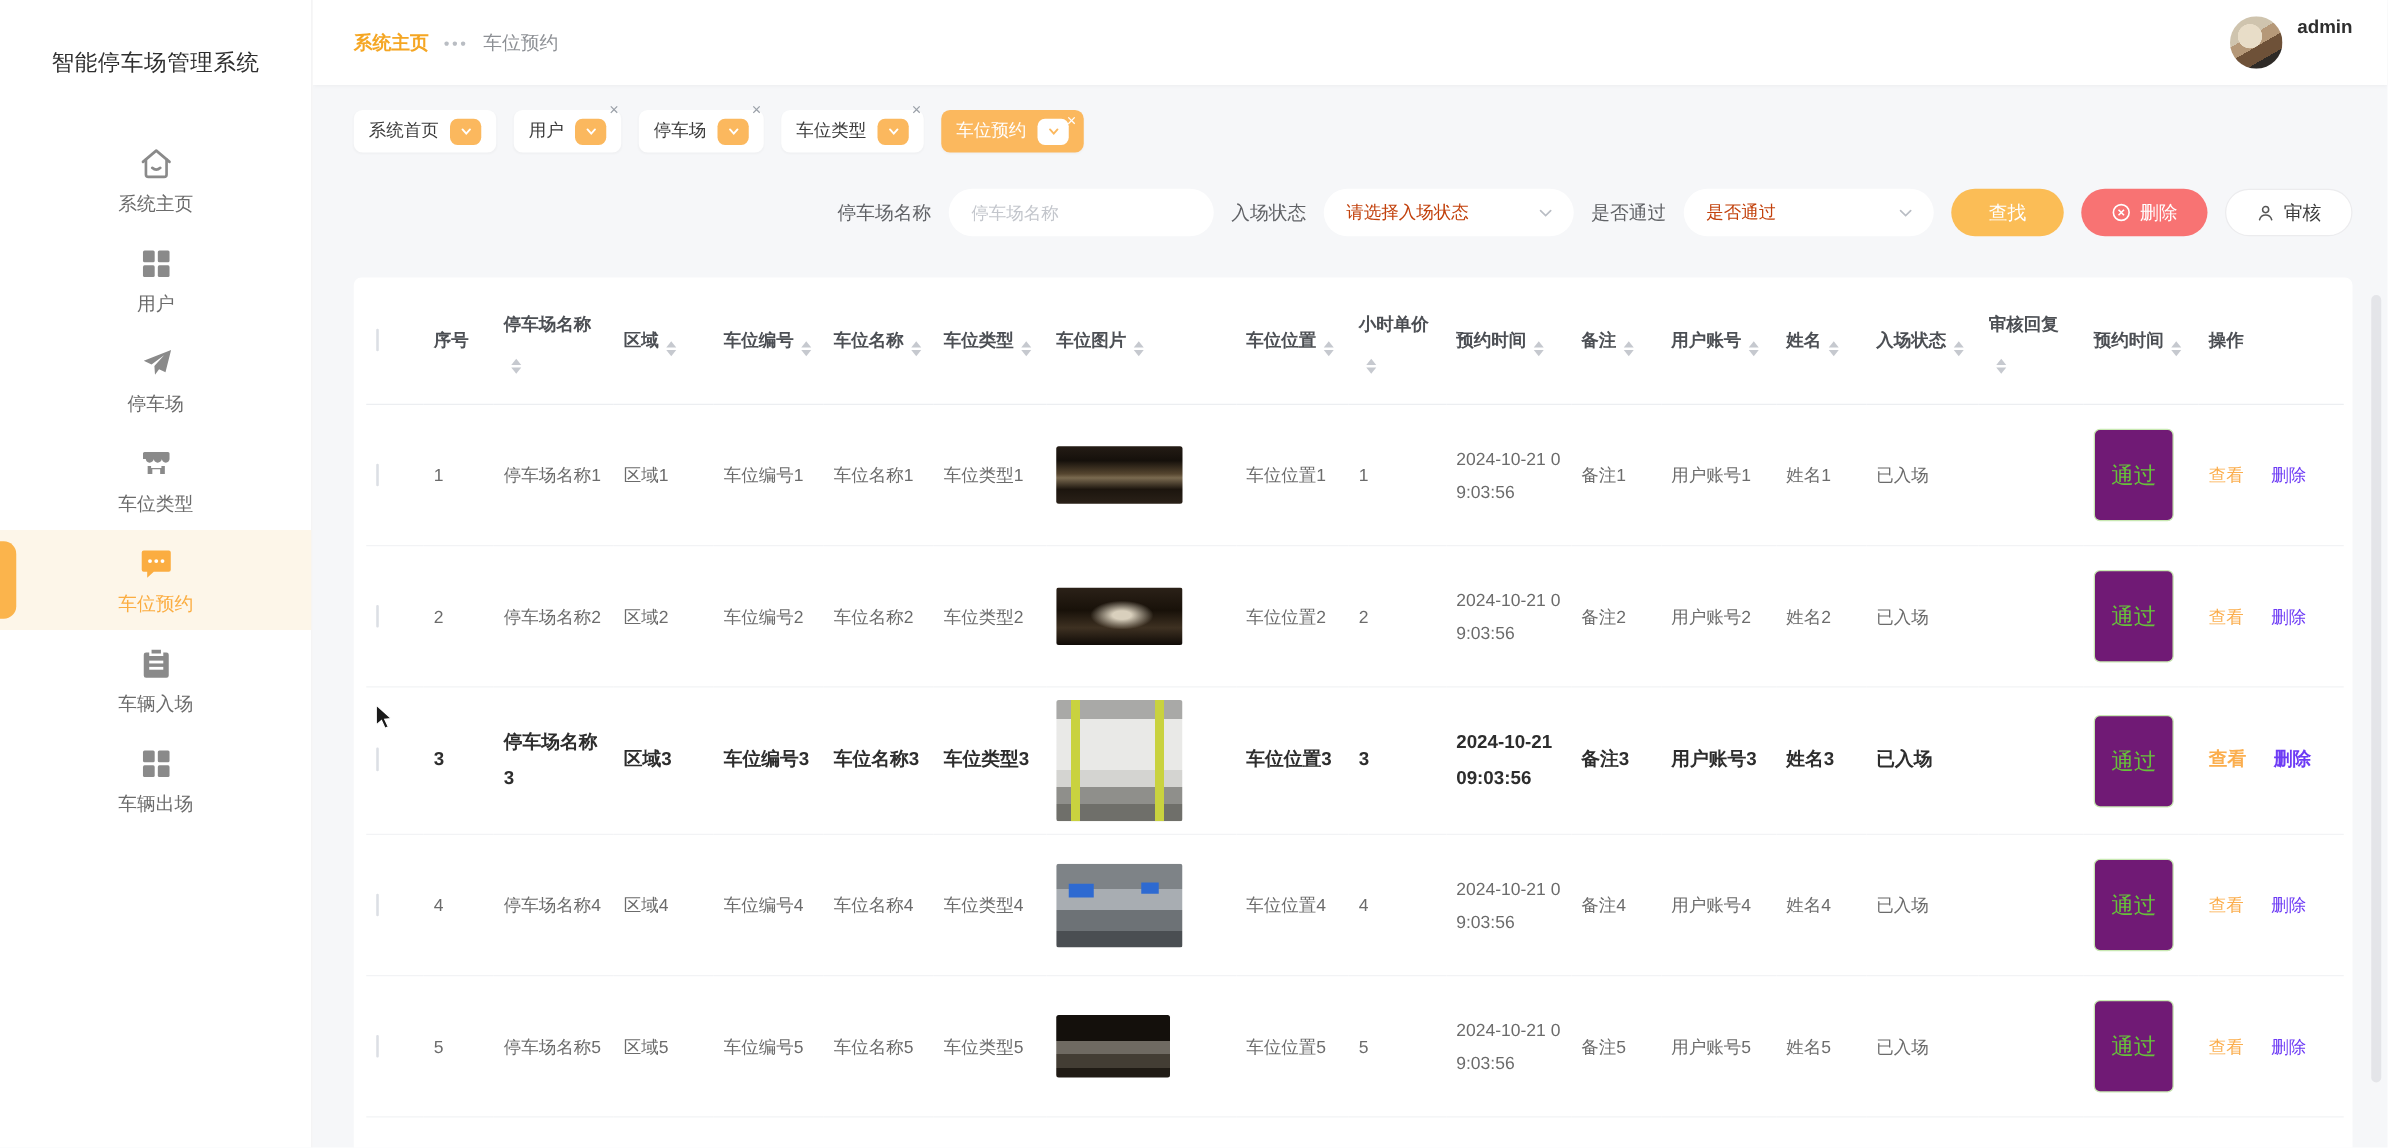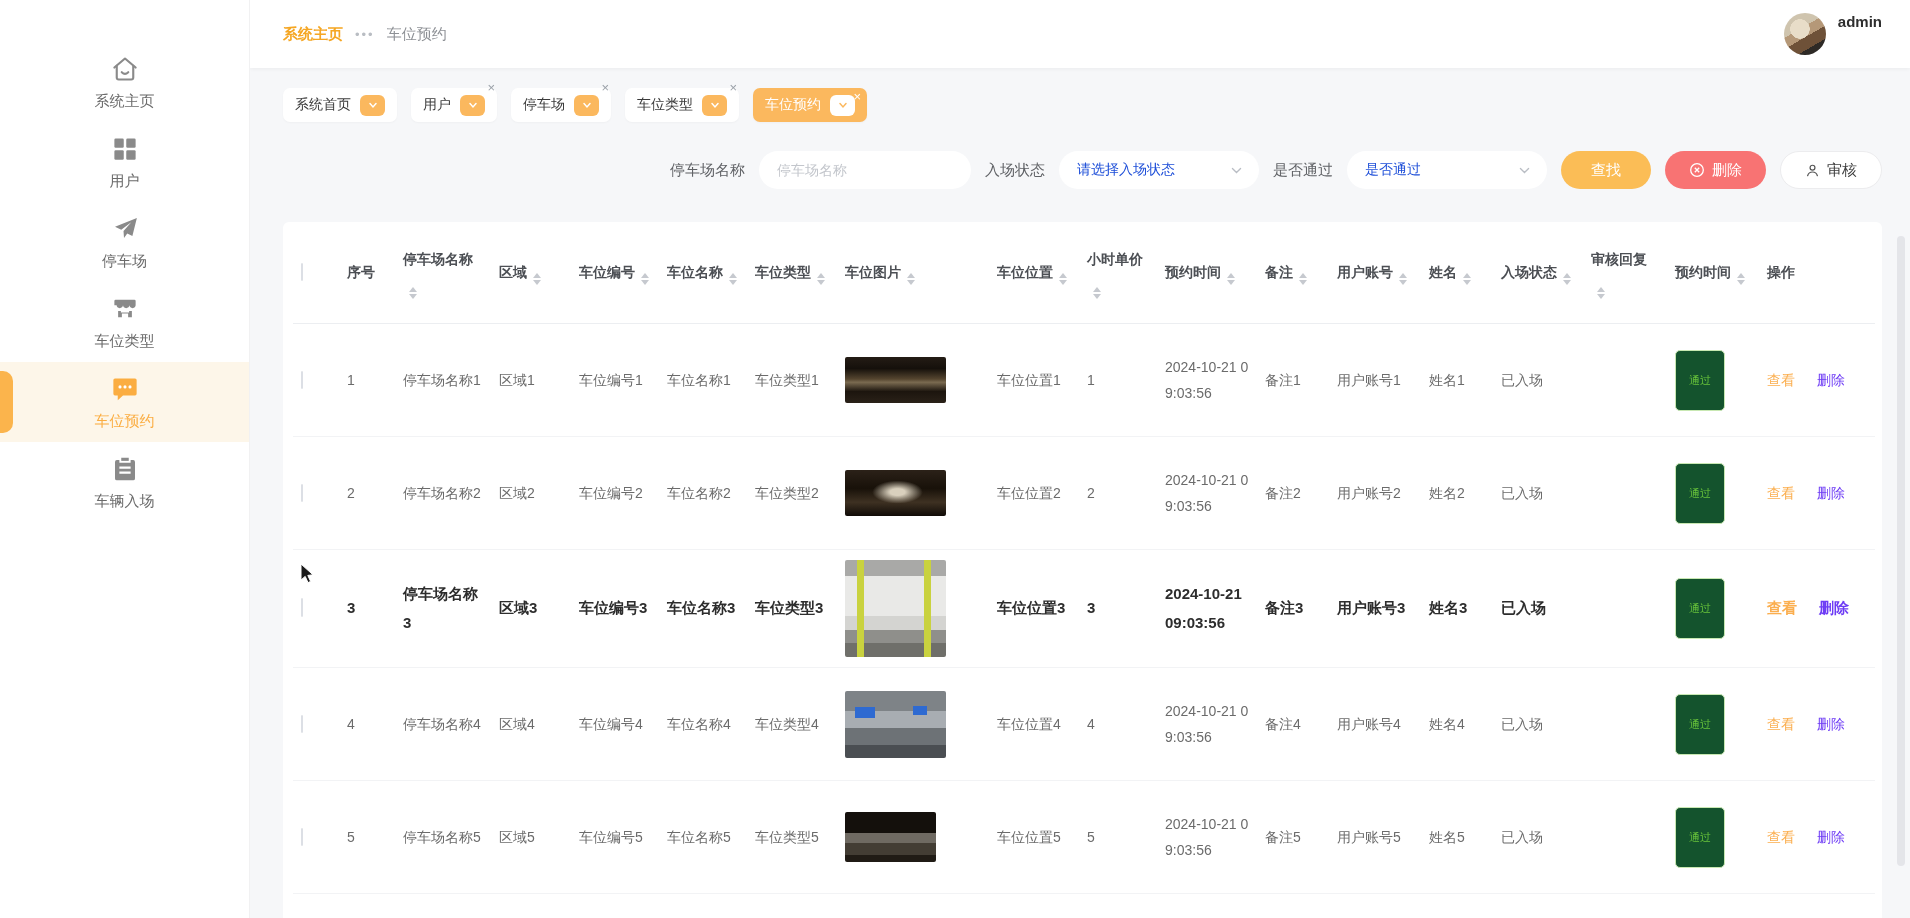--- a/index.html
+++ b/index.html
@@ -47,42 +47,42 @@
   .tag.active .tag-badge { background:#fff; }
   .tag.active .tag-badge svg { stroke:#fbb85e; }
   .tag.active .tag-close { color:#fff; top:2px; right:6px; }
 
   
   .filter-row { margin-top:28px; display:flex; align-items:center; justify-content:flex-end; gap:14px; height:40px; }
   .f-label { font-size:15px; color:#606266; }
   .f-input { width:212px; height:38px; border:none; border-radius:19px; background:#fff; padding:0 18px; font-size:14px; color:#333; outline:none; }
   .f-input::placeholder { color:#c3c6cc; }
   .f-select { width:200px; height:38px; border-radius:19px; background:#fff; display:flex; align-items:center; justify-content:space-between; padding:0 16px 0 18px; cursor:pointer; }
-  .f-select .sel-text { font-size:14px; color:#1d4ed8; }
+  .f-select .sel-text { font-size:14px; color:#c2410c; }
   .f-select svg { width:13px; height:13px; stroke:#b9bdc4; }
   .btn { height:38px; border:none; border-radius:19px; font-size:15px; display:flex; align-items:center; gap:7px; padding:0 24px; cursor:pointer; font-family:Liberation Serif, serif; }
   .btn-search { background:#fbbd56; color:#fff; padding:0 30px; }
   .btn-delete { background:#f87373; color:#fff; }
   .btn-delete svg { width:16px; height:16px; stroke:#fff; }
   .btn-audit { background:#fff; color:#3c3c3c; border:1px solid #ececee; }
   .btn-audit svg { width:15px; height:15px; stroke:#555; }
 
   
   .table-card { margin-top:32px; background:#fff; border-radius:6px; padding:0 10px; min-height:700px; }
   table { width:100%; border-collapse:collapse; table-layout:fixed; }
   thead th { font-size:14px; color:#4c4f54; font-weight:bold; text-align:left; padding:24px 8px; border-bottom:1px solid #eceef1; vertical-align:middle; line-height:1.9; }
   .sort { display:inline-flex; flex-direction:column; gap:2px; margin-left:6px; vertical-align:-1px; }
   .sort i { display:block; width:0; height:0; border-left:4.5px solid transparent; border-right:4.5px solid transparent; }
   .sort .up { border-bottom:5px solid #c6c9cf; }
   .sort .down { border-top:5px solid #c6c9cf; }
   tbody td { font-size:14px; color:#6b6b6b; padding:10px 8px; border-bottom:1px solid #f2f3f5; vertical-align:middle; line-height:1.9; word-break:break-all; }
   tbody tr { height:113px; }
   tbody tr.emphasis td { font-weight:bold; color:#2d2d2d; font-size:15px; }
   .cb { width:15px; height:15px; border:1px solid #dcdfe5; border-radius:3px; background:#f7f8f9; cursor:pointer; }
-  .badge-pass { display:inline-block; padding:19px 13px; font-size:11px; color:#67c23a; background:#14532d; border:1px solid #c8e8b2; border-radius:5px; font-weight:normal; }
+  .badge-pass { display:inline-block; padding:19px 13px; font-size:18px; color:#67c23a; background:#701a75; border:1px solid #c8e8b2; border-radius:5px; font-weight:normal; }
   tr.emphasis .badge-pass { font-weight:normal; }
   .link-view { color:#fbae4e; text-decoration:none; margin-right:22px; cursor:pointer; }
   .link-del { color:#6d3bf5; text-decoration:none; cursor:pointer; }
   .photo { border-radius:2px; }
   .photo.p1 { width:101px; height:46px; background:linear-gradient(180deg,#241c15 0%,#15100b 25%,#55452f 48%,#7a6a50 55%,#1c150e 75%,#2a2118 100%); }
   .photo.p2 { width:101px; height:46px; background:radial-gradient(ellipse at 52% 48%, #d9d0bd 0 10%, rgba(0,0,0,0) 34%),linear-gradient(180deg,#2b2118 0%,#181109 40%,#3e3122 70%,#100b07 100%); }
   .photo.p3 { width:101px; height:97px; background:
       linear-gradient(90deg, rgba(0,0,0,0) 0 12%, #c9d23f 12% 19%, rgba(0,0,0,0) 19% 78%, #c9d23f 78% 85%, rgba(0,0,0,0) 85%),
       linear-gradient(180deg,#a9a9a7 0 16%,#e9e9e7 16% 58%,#d4d4d1 58% 72%,#8f8f8b 72% 86%,#6f6f6a 86%); }
   .photo.p4 { width:101px; height:67px; background:
@@ -96,20 +96,21 @@
 
   
   .cursor { position:absolute; left:300px; top:563px; z-index:20; pointer-events:none; }
 </style>
 </head>
 <body>
 
 <div class="page">
 
   <aside class="sidebar">
+    <div class="app-title">智能停车场管理系统</div>
     <nav class="menu">
       <div class="menu-item">
         <span class="mi-icon">
           <svg viewBox="0 0 24 24" fill="none" stroke="currentColor" stroke-width="1.7" stroke-linecap="round" stroke-linejoin="round">
               <path d="M3.5 10.8 12 3.6l8.5 7.2"></path>
               <path d="M5.4 9.4v9.4a1.6 1.6 0 0 0 1.6 1.6h10a1.6 1.6 0 0 0 1.6-1.6V9.4"></path>
               <path d="M9.4 14.6c1.6 1.5 3.6 1.5 5.2 0"></path>
             </svg>
         </span>
         <span class="mi-label">系统主页</span>
@@ -157,20 +158,31 @@
       <div class="menu-item">
         <span class="mi-icon">
           <svg viewBox="0 0 24 24" fill="currentColor">
               <path d="M9 3h6v2.5H9z"></path>
               <path d="M5.5 4.8h2v2.2h9V4.8h2A1.5 1.5 0 0 1 20 6.3v13.2a1.5 1.5 0 0 1-1.5 1.5h-13A1.5 1.5 0 0 1 4 19.5V6.3a1.5 1.5 0 0 1 1.5-1.5z"></path>
               <rect x="7.5" y="10" width="9" height="1.8" fill="#fff"></rect>
               <rect x="7.5" y="14" width="9" height="1.8" fill="#fff"></rect>
             </svg>
         </span>
         <span class="mi-label">车辆入场</span>
+      </div>
+      <div class="menu-item">
+        <span class="mi-icon">
+          <svg viewBox="0 0 24 24" fill="currentColor">
+              <rect x="3.5" y="3.5" width="7.5" height="7.5" rx="1"></rect>
+              <rect x="13" y="3.5" width="7.5" height="7.5" rx="1"></rect>
+              <rect x="3.5" y="13" width="7.5" height="7.5" rx="1"></rect>
+              <rect x="13" y="13" width="7.5" height="7.5" rx="1"></rect>
+            </svg>
+        </span>
+        <span class="mi-label">车辆出场</span>
       </div>
     </nav>
   </aside>
 
   <header class="topbar">
     <div class="breadcrumb">
       <span class="crumb-home">系统主页</span>
       <span class="crumb-sep">•••</span>
       <span class="crumb-current">车位预约</span>
     </div>

